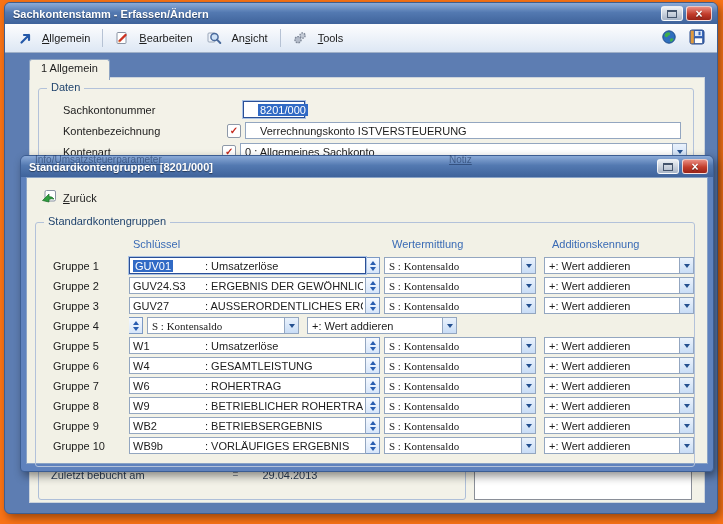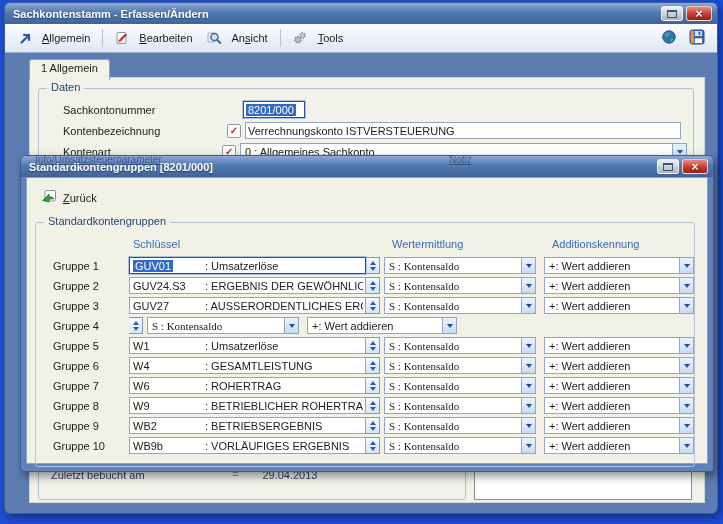--- a/index.html
+++ b/index.html
@@ -1,17 +1,17 @@
 <!DOCTYPE html>
 <html><head>
 <meta charset="utf-8">
 <style>
   html,body{margin:0;padding:0;}
   body{font-family:"Liberation Sans", sans-serif;font-size:11px;color:#1c1c1c;background:#ebebe9;}
-  #stage{position:relative;width:723px;height:524px;overflow:hidden;background:#1d4ed8;}
+  #stage{position:relative;width:723px;height:524px;overflow:hidden;background:#f97316;}
 
   
   #win{position:absolute;left:4px;top:2px;width:712px;height:510px;background:#5d7db2;
        border:1px solid #3f5e8e;border-radius:6px;box-shadow:3px 4px 9px rgba(0,0,0,.38);}
   .titlebar{height:21px;display:flex;align-items:center;padding:0 5px 0 8px;
        background:linear-gradient(#8cabd8,#5379b1 45%,#3f639b);border-radius:5px 5px 0 0;
        color:#fff;font-weight:bold;text-shadow:0 1px 1px rgba(0,0,0,.45);position:relative;}
   .cap-btns{margin-left:auto;display:flex;gap:3px;}
   .cap-btn{width:22px;height:15px;border-radius:3px;border:1px solid rgba(255,255,255,.75);
        display:flex;align-items:center;justify-content:center;box-sizing:border-box;}
@@ -38,21 +38,21 @@
   .gb-label{position:absolute;top:-8px;left:8px;background:#f3f2e8;padding:0 4px;color:#22456e;}
 
   #daten{margin:10px 10px 0 8px;padding:10px 6px 10px 0;}
   .frow{display:flex;align-items:center;height:21px;}
   .flabel{width:164px;margin-left:24px;}
   .fspacer{width:16px;}
   .chk{width:12px;height:12px;margin-right:4px;background:#fff;border:1px solid #8e99a8;border-radius:2px;
        display:flex;align-items:center;justify-content:center;}
   .chk::before{content:"\2713";color:#c4291c;font-weight:bold;font-size:10px;line-height:1;}
   .input{height:17px;box-sizing:border-box;border:1px solid #93a6c0;background:#fff;
-       display:flex;align-items:center;padding:0 2px;}
+       display:flex;align-items:center;padding:0 14px;}
   .focusring{border-color:#2a4f96;box-shadow:0 0 0 1px #aac2e4;}
   .sel{background:#316ac5;color:#fff;padding:0 2px;}
   .combo{display:flex;align-items:stretch;height:17px;box-sizing:border-box;border:1px solid #93a6c0;background:#fff;}
   .combo-text{flex:1;display:flex;align-items:center;padding:0 4px;overflow:hidden;white-space:nowrap;}
   .combo-btn{width:13px;display:flex;align-items:center;justify-content:center;
        background:linear-gradient(#eaf2fc,#c9ddf6);border-left:1px solid #93a6c0;}
   .tri-down{width:0;height:0;border-left:3.5px solid transparent;border-right:3.5px solid transparent;border-top:4px solid #24508f;}
 
   
   #dlg{position:absolute;left:20px;top:155px;width:694px;height:317px;z-index:20;box-sizing:border-box;

